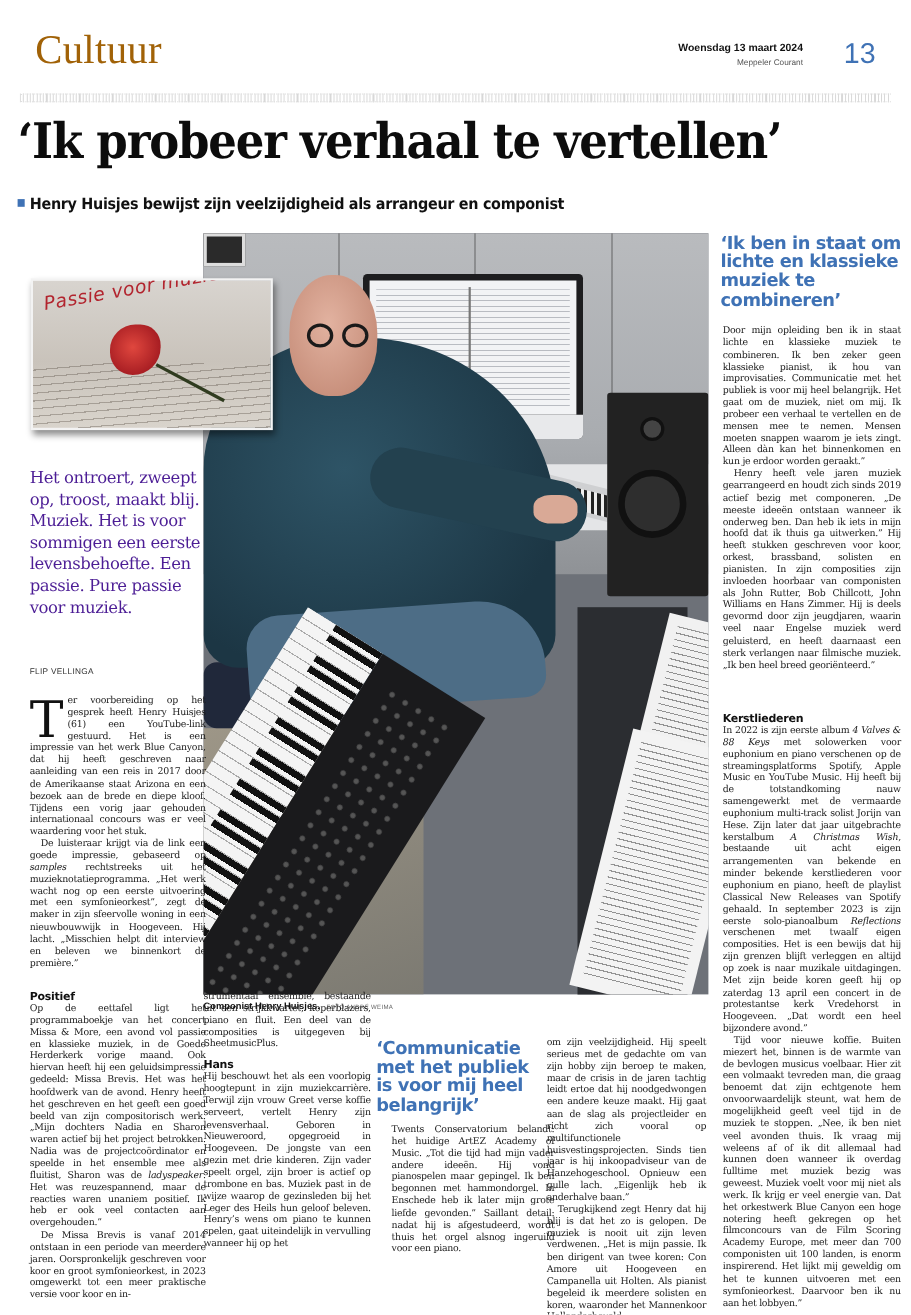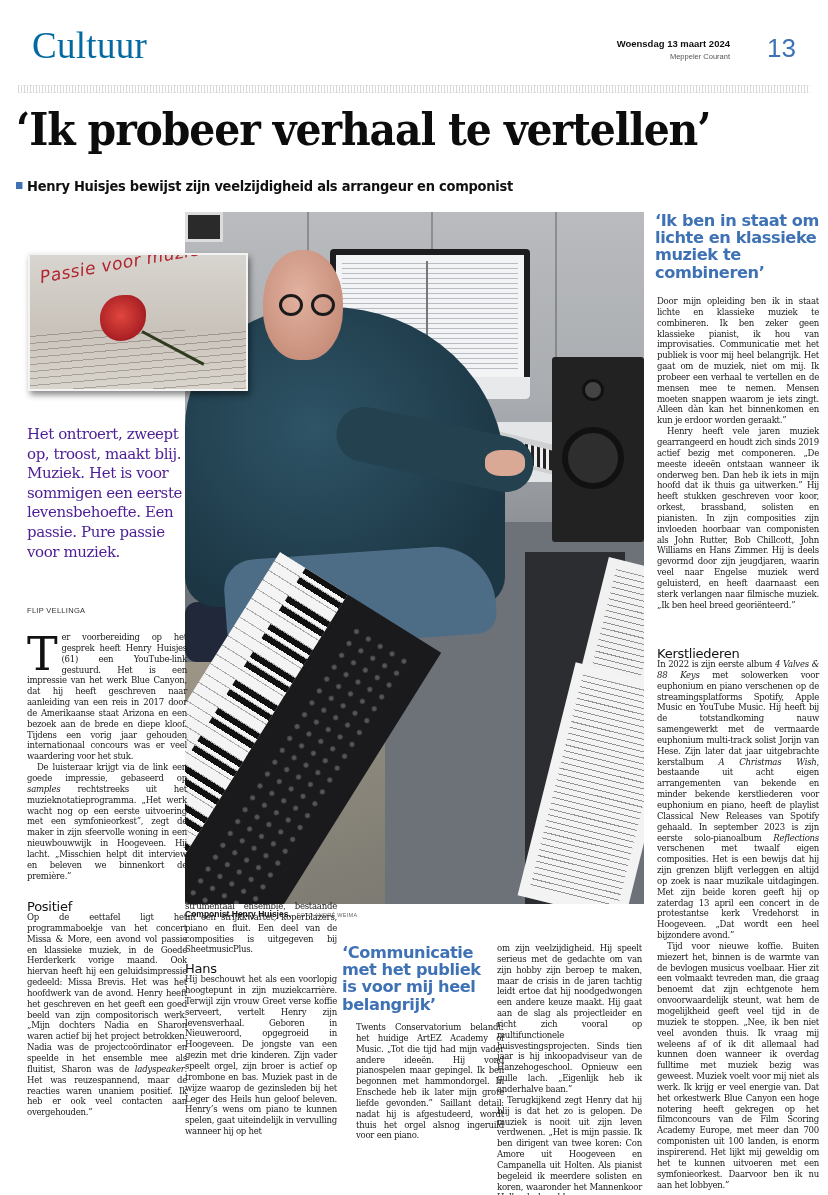--- a/index.html
+++ b/index.html
@@ -1,19 +1,19 @@
 <!DOCTYPE html>
 <html><head>
 <meta charset="utf-8">
 <style>
   * { box-sizing: border-box; margin: 0; padding: 0; }
   html, body { width: 828px; height: 1195px; background: #ffffff; overflow: hidden; }
   body { position: relative; font-family: "DejaVu Serif", serif; color: #1a1a1a; }
 
-  .masthead-section { position: absolute; left: 32px; top: 24px; font-family: "Liberation Serif", serif; font-size: 37px; color: #0369a1; letter-spacing: 0.3px; }
+  .masthead-section { position: absolute; left: 32px; top: 24px; font-family: "Liberation Serif", serif; font-size: 37px; color: #a16207; letter-spacing: 0.3px; }
   .masthead-date { position: absolute; right: 98px; top: 38px; font-family: "Liberation Sans", sans-serif; font-weight: 900; font-size: 9.5px; color: #111; text-align: right; }
   .masthead-paper { position: absolute; right: 98px; top: 52px; font-family: "Liberation Sans", sans-serif; font-size: 7.5px; color: #555; text-align: right; margin-left: 20px; }
   .masthead-page { position: absolute; right: 32px; top: 33px; font-family: "Liberation Sans", sans-serif; font-size: 26px; color: #3f72b5; font-weight: 300; }
   .divider { position: absolute; left: 18px; right: 18px; top: 85px; height: 8px;
     background-image: repeating-linear-gradient(90deg, #cfcfcf 0 1px, transparent 1px 3px);
     border-top: 1px dotted #d8d8d8; border-bottom: 1px dotted #d8d8d8; opacity: .8; }
 
   .headline { position: absolute; left: 16px; top: 103px; font-family: "DejaVu Serif", serif; font-weight: bold; font-size: 44.5px; color: #0c0c0c; letter-spacing: -1.2px; white-space: nowrap; transform: scaleX(0.92); transform-origin: left; }
   .subhead { position: absolute; left: 16px; top: 178px; font-family: "DejaVu Sans", sans-serif; font-weight: bold; font-size: 14.2px; color: #111; letter-spacing: -0.3px; white-space: nowrap; transform: scaleX(0.92); transform-origin: left; }
   .subhead .sq { display: inline-block; width: 7px; height: 7px; background: #3f72b5; margin-right: 5px; vertical-align: 2px; }
@@ -65,21 +65,21 @@
   .inset-title { position: absolute; left: 10px; top: 12px; font-family: "DejaVu Sans", sans-serif; font-style: italic; font-size: 17px; color: #b2242e; transform: rotate(-10deg); transform-origin: left; white-space: nowrap; letter-spacing: .5px; }
   .inset .rose { position: absolute; left: 70px; top: 40px; width: 46px; height: 46px; background: radial-gradient(circle at 45% 45%, #e0473e, #a81e23 70%); border-radius: 50% 40% 55% 45%; }
   .inset .stem { position: absolute; left: 112px; top: 75px; width: 70px; height: 3px; background: #2f3b1f; transform: rotate(28deg); transform-origin: left; }
 
   .intro { position: absolute; left: 27px; top: 425px; width: 160px; font-family: "DejaVu Serif", serif; font-size: 15px; line-height: 19.6px; color: #4c1d95; letter-spacing: -0.4px; }
   .byline { position: absolute; left: 27px; top: 606px; font-family: "Liberation Sans", sans-serif; font-size: 7.5px; color: #333; letter-spacing: .3px; }
 
   .col { position: absolute; font-family: "DejaVu Serif", serif; font-size: 8.55px; line-height: 10.85px; color: #1a1a1a; text-align: justify; hyphens: manual; letter-spacing: -0.25px; }
   .col p { text-indent: 0; }
   .col p.ind { text-indent: 10px; }
-  .col h3 { font-family: "DejaVu Sans", sans-serif; font-weight: normal; font-size: 13px; line-height: 11px; margin-top: 8px; color: #111; }
+  .col h3 { font-family: "DejaVu Sans", sans-serif; font-weight: bold; font-size: 10px; line-height: 11px; margin-top: 8px; color: #111; }
   .col em { font-style: italic; }
   .dropcap { float: left; font-family: "DejaVu Serif", serif; font-size: 46px; line-height: 38px; margin: 3px 4px 0 0; color: #111; }
 
   .col1 { left: 27px; top: 632px; width: 160px; }
   .col1b { left: 27px; top: 893px; width: 160px; }
   .col2 { left: 185px; top: 901px; width: 152px; }
   .col3 { left: 356px; top: 1022px; width: 148px; }
   .col4 { left: 497px; top: 943px; width: 145px; }
   .col5 { left: 657px; top: 296px; width: 162px; }
   .col5b { left: 657px; top: 640px; width: 162px; }
@@ -152,20 +152,21 @@
 <div class="pullquote pq1">‘Ik ben in staat om lichte en klassieke muziek te combineren’</div>
 <div class="pullquote pq2">‘Communicatie met het publiek is voor mij heel belangrijk’</div>
 
 <div class="col col1">
   <p><span class="dropcap">T</span><span>er voorbereiding op het gesprek heeft Henry Huisjes (61) een YouTube-link gestuurd. Het is een impressie van het werk Blue Canyon, dat hij heeft geschreven naar aanleiding van een reis in 2017 door de Amerikaanse staat Arizona en een bezoek aan de brede en diepe kloof. Tijdens een vorig jaar gehouden internationaal concours was er veel waardering voor het stuk.</span></p>
   <p class="ind"><span>De luisteraar krijgt via de link een goede impressie, gebaseerd op </span><em>samples</em><span> rechtstreeks uit het muzieknotatieprogramma. „Het werk wacht nog op een eerste uitvoering met een symfonieorkest”, zegt de maker in zijn sfeervolle woning in een nieuwbouwwijk in Hoogeveen. Hij lacht. „Misschien helpt dit interview en beleven we binnenkort de première.”</span></p>
 </div>
 <div class="col col1b">
   <h3>Positief</h3>
   <p><span>Op de eettafel ligt het programmaboekje van het concert Missa &amp; More, een avond vol passie en klassieke muziek, in de Goede Herderkerk vorige maand. Ook hiervan heeft hij een geluidsimpressie gedeeld: Missa Brevis. Het was het hoofdwerk van de avond. Henry heeft het geschreven en het geeft een goed beeld van zijn compositorisch werk. „Mijn dochters Nadia en Sharon waren actief bij het project betrokken. Nadia was de projectcoördinator en speelde in het ensemble mee als fluitist, Sharon was de </span><em>ladyspeaker</em><span>. Het was reuzespannend, maar de reacties waren unaniem positief. Ik heb er ook veel contacten aan overgehouden.”</span></p>
+  <p class="ind">De Missa Brevis is vanaf 2014 ontstaan in een periode van meerdere jaren. Oorspronkelijk geschreven voor koor en groot symfonieorkest, in 2023 omgewerkt tot een meer praktische versie voor koor en in-</p>
 </div>
 
 <div class="col col2">
   <p>strumentaal ensemble, bestaande uit een strijkkwartet, koperblazers, piano en fluit. Een deel van de composities is uitgegeven bij SheetmusicPlus.</p>
   <h3>Hans</h3>
   <p>Hij beschouwt het als een voorlopig hoogtepunt in zijn muziekcarrière. Terwijl zijn vrouw Greet verse koffie serveert, vertelt Henry zijn levensverhaal. Geboren in Nieuweroord, opgegroeid in Hoogeveen. De jongste van een gezin met drie kinderen. Zijn vader speelt orgel, zijn broer is actief op trombone en bas. Muziek past in de wijze waarop de gezinsleden bij het Leger des Heils hun geloof beleven. Henry’s wens om piano te kunnen spelen, gaat uiteindelijk in vervulling wanneer hij op het</p>
 </div>
 
 <div class="col col3">
   <p>Twents Conservatorium belandt: het huidige ArtEZ Academy of Music. „Tot die tijd had mijn vader andere ideeën. Hij vond pianospelen maar gepingel. Ik ben begonnen met hammondorgel. In Enschede heb ik later mijn grote liefde gevonden.” Saillant detail: nadat hij is afgestudeerd, wordt thuis het orgel alsnog ingeruild voor een piano.</p>

